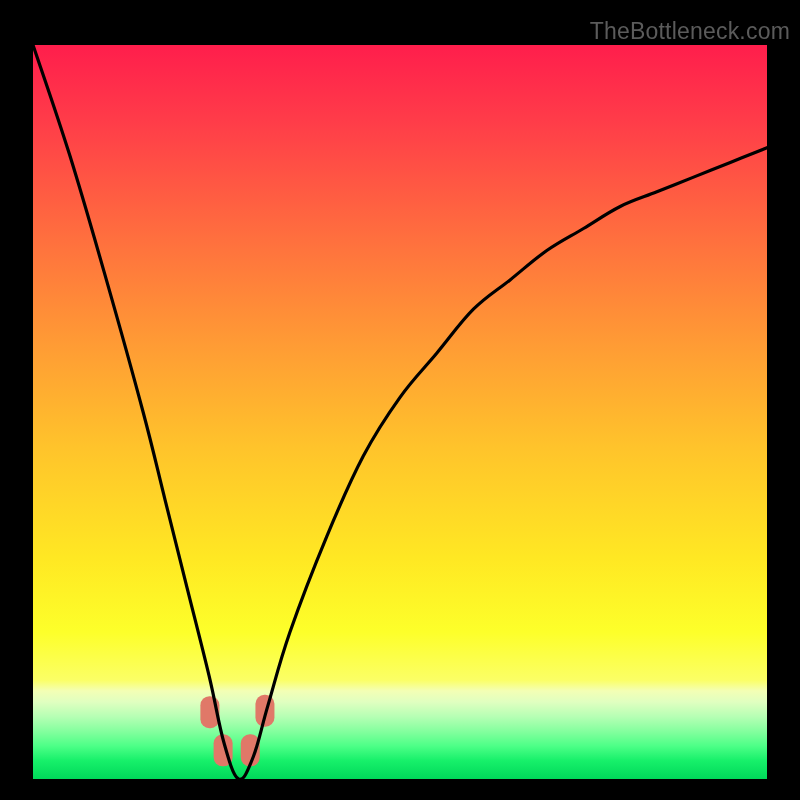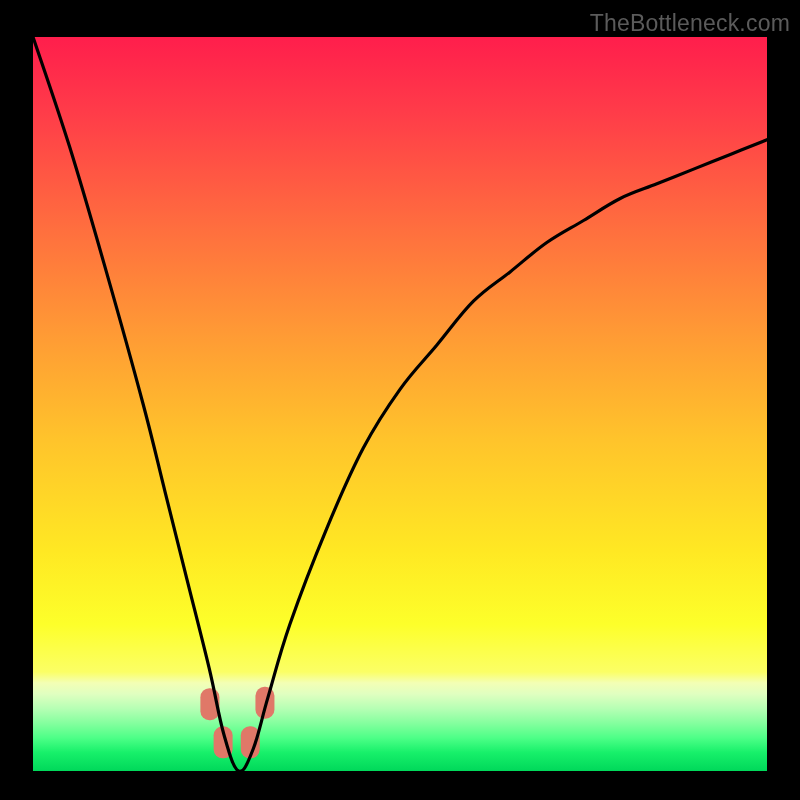--- a/index.html
+++ b/index.html
@@ -6,21 +6,21 @@
     margin: 0;
     padding: 0;
     width: 800px;
     height: 800px;
     overflow: hidden;
     background: #000;
     font-family: Arial, Helvetica, sans-serif;
   }
   .frame {
     position: absolute;
-    top: 4px;
+    top: 12px;
     left: 0;
     width: 800px;
     height: 588px;
     background: #000;
     border-radius: 31px;
   }
   .plot-area {
     position: absolute;
     top: 33px;
     left: 33px;

